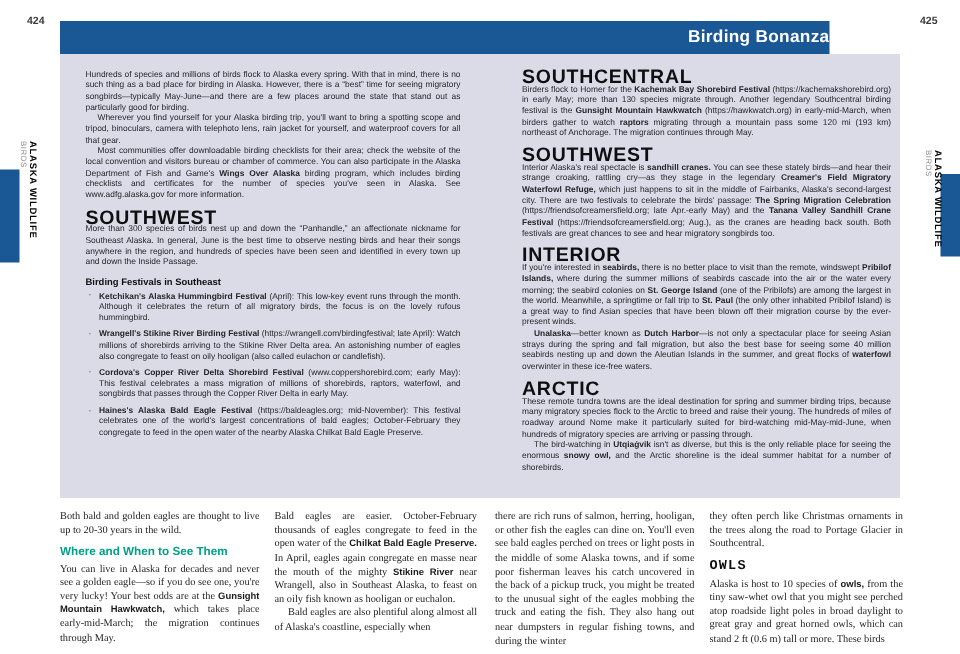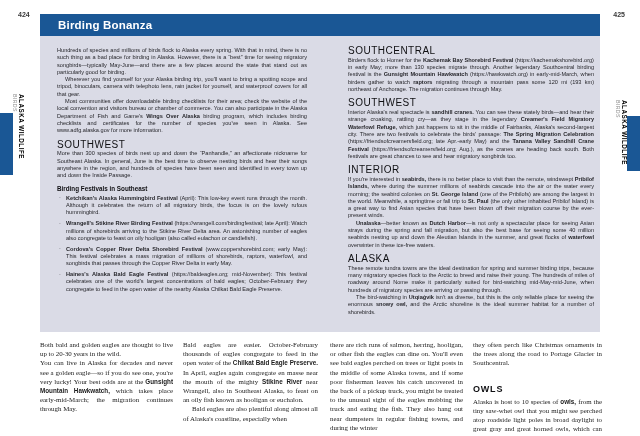--- a/index.html
+++ b/index.html
@@ -8,43 +8,44 @@
     background:#ffffff;
     font-family:"Liberation Sans",sans-serif;
     -webkit-font-smoothing:antialiased;
   }
   .pagenum{position:absolute;top:11px;font-size:7px;font-weight:bold;color:#3a3a3a;}
   #pn-l{left:18px;}
   #pn-r{right:15px;}
 
   
   .titlebar{
-    position:absolute;left:40px;top:14px;width:560px;height:22px;
+    position:absolute;left:40px;top:14px;width:513px;height:22px;
     background:#1a5795;
+    text-align:right;
   }
   .titlebar .t{
     color:#ffffff;font-size:11.5px;font-weight:bold;letter-spacing:.2px;
     line-height:22px;padding-left:18px;
   }
 
   
   .box{
     position:absolute;left:40px;top:36px;width:560px;height:296px;
     background:#dadbe6;
   }
   .flow{
     position:absolute;top:11px;
     font-size:5.6px;line-height:7.3px;color:#26262b;
     text-align:justify;
   }
   #flow-l{left:17px;width:250px;}
   #flow-r{left:308px;width:246px;}
   .bp{margin:0;}
   .bp.ind{text-indent:8px;}
-  .sec-h{font-size:10px;font-weight:normal;letter-spacing:.5px;color:#0f0f12;margin:6px 0 2.5px;}
+  .sec-h{font-size:13px;font-weight:bold;letter-spacing:.5px;color:#0f0f12;margin:6px 0 2.5px;}
   .flow > .sec-h:first-child{margin-top:0;}
   .sub-h{font-size:6.3px;font-weight:bold;color:#0f0f12;margin:5.5px 0 2.5px;}
   .bullet{position:relative;padding-left:9px;margin:0 0 3.5px;}
   .bullet .mk{position:absolute;left:2px;top:-0.5px;}
   .b{font-weight:bold;}
 
   
   .col{
     position:absolute;top:340px;bottom:0;
     font-family:"Liberation Serif",serif;
@@ -57,23 +58,23 @@
   #col-r2{left:473px;width:129px;}
   .sp{margin:0;}
   .sp.ind{text-indent:9px;}
   .col .b{font-family:"Liberation Sans",sans-serif;font-weight:bold;font-size:6.3px;}
   .teal-h{
     font-family:"Liberation Sans",sans-serif;
     font-size:7.8px;font-weight:bold;color:#00a087;
     margin:4.5px 0 2.5px;text-align:left;
   }
   .black-h{
-    font-family:Liberation Sans, sans-serif;
+    font-family:Liberation Mono, monospace;
     font-size:9px;font-weight:bold;letter-spacing:.8px;color:#0f0f12;
-    margin:17px 0 3px;text-align:left;
+    margin:5px 0 3px;text-align:left;
   }
 
   
   .tab{position:absolute;}
   #tab-l{left:0;top:94px;width:30px;height:110px;}
   #tab-r{right:0;top:100px;width:30px;height:110px;}
   .bluebar{position:absolute;background:#1a5795;width:13px;}
   #tab-l .bluebar{left:0;top:19px;height:62px;}
   #tab-r .bluebar{right:0;top:16px;height:55px;}
   .vtext{position:absolute;top:0;writing-mode:vertical-rl;}
@@ -122,28 +123,29 @@
       <div class="bullet"><span class="mk">·</span><span class="b">Haines's Alaska Bald Eagle Festival</span> (https://baldeagles.org; mid-November): This festival celebrates one of the world's largest concentrations of bald eagles; October-February they congregate to feed in the open water of the nearby Alaska Chilkat Bald Eagle Preserve.</div>
     </div>
   <div class="flow" id="flow-r">
       <div class="sec-h">SOUTHCENTRAL</div>
       <div class="bp">Birders flock to Homer for the <span class="b">Kachemak Bay Shorebird Festival</span> (https://kachemakshorebird.org) in early May; more than 130 species migrate through. Another legendary Southcentral birding festival is the <span class="b">Gunsight Mountain Hawkwatch</span> (https://hawkwatch.org) in early-mid-March, when birders gather to watch <span class="b">raptors</span> migrating through a mountain pass some 120 mi (193 km) northeast of Anchorage. The migration continues through May.</div>
       <div class="sec-h">SOUTHWEST</div>
       <div class="bp">Interior Alaska's real spectacle is <span class="b">sandhill cranes.</span> You can see these stately birds—and hear their strange croaking, rattling cry—as they stage in the legendary <span class="b">Creamer's Field Migratory Waterfowl Refuge,</span> which just happens to sit in the middle of Fairbanks, Alaska's second-largest city. There are two festivals to celebrate the birds' passage: <span class="b">The Spring Migration Celebration</span> (https://friendsofcreamersfield.org; late Apr.-early May) and the <span class="b">Tanana Valley Sandhill Crane Festival</span> (https://friendsofcreamersfield.org; Aug.), as the cranes are heading back south. Both festivals are great chances to see and hear migratory songbirds too.</div>
       <div class="sec-h">INTERIOR</div>
       <div class="bp">If you're interested in <span class="b">seabirds,</span> there is no better place to visit than the remote, windswept <span class="b">Pribilof Islands,</span> where during the summer millions of seabirds cascade into the air or the water every morning; the seabird colonies on <span class="b">St. George Island</span> (one of the Pribilofs) are among the largest in the world. Meanwhile, a springtime or fall trip to <span class="b">St. Paul</span> (the only other inhabited Pribilof Island) is a great way to find Asian species that have been blown off their migration course by the ever-present winds.</div>
       <div class="bp ind"><span class="b">Unalaska</span>—better known as <span class="b">Dutch Harbor</span>—is not only a spectacular place for seeing Asian strays during the spring and fall migration, but also the best base for seeing some 40 million seabirds nesting up and down the Aleutian Islands in the summer, and great flocks of <span class="b">waterfowl</span> overwinter in these ice-free waters.</div>
-      <div class="sec-h">ALASKA</div>
+      <div class="sec-h">ARCTIC</div>
       <div class="bp">These remote tundra towns are the ideal destination for spring and summer birding trips, because many migratory species flock to the Arctic to breed and raise their young. The hundreds of miles of roadway around Nome make it particularly suited for bird-watching mid-May-mid-June, when hundreds of migratory species are arriving or passing through.</div>
       <div class="bp ind">The bird-watching in <span class="b">Utqiaġvik</span> isn't as diverse, but this is the only reliable place for seeing the enormous <span class="b">snowy owl,</span> and the Arctic shoreline is the ideal summer habitat for a number of shorebirds.</div>
     </div>
 </div>
 
 <div class="col" id="col-l1">
     <div class="sp">Both bald and golden eagles are thought to live up to 20-30 years in the wild.</div>
+    <div class="teal-h">Where and When to See Them</div>
     <div class="sp">You can live in Alaska for decades and never see a golden eagle—so if you do see one, you're very lucky! Your best odds are at the <span class="b">Gunsight Mountain Hawkwatch,</span> which takes place early-mid-March; the migration continues through May.</div>
   </div>
 <div class="col" id="col-l2">
     <div class="sp">Bald eagles are easier. October-February thousands of eagles congregate to feed in the open water of the <span class="b">Chilkat Bald Eagle Preserve.</span> In April, eagles again congregate en masse near the mouth of the mighty <span class="b">Stikine River</span> near Wrangell, also in Southeast Alaska, to feast on an oily fish known as hooligan or euchalon.</div>
     <div class="sp ind">Bald eagles are also plentiful along almost all of Alaska's coastline, especially when</div>
   </div>
 <div class="col" id="col-r1">
     <div class="sp">there are rich runs of salmon, herring, hooligan, or other fish the eagles can dine on. You'll even see bald eagles perched on trees or light posts in the middle of some Alaska towns, and if some poor fisherman leaves his catch uncovered in the back of a pickup truck, you might be treated to the unusual sight of the eagles mobbing the truck and eating the fish. They also hang out near dumpsters in regular fishing towns, and during the winter</div>
   </div>
 <div class="col" id="col-r2">

